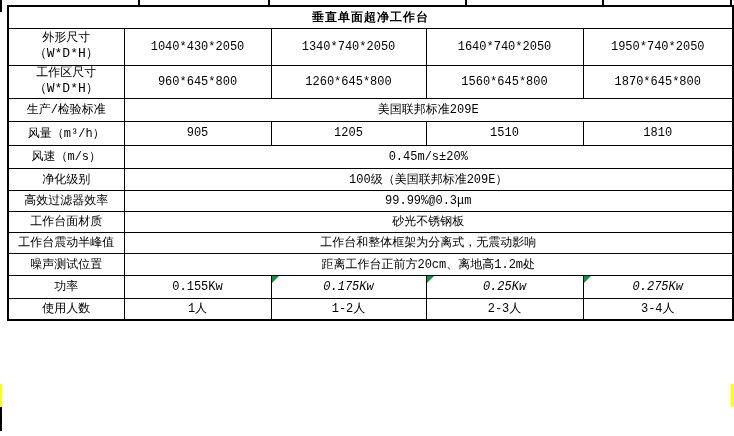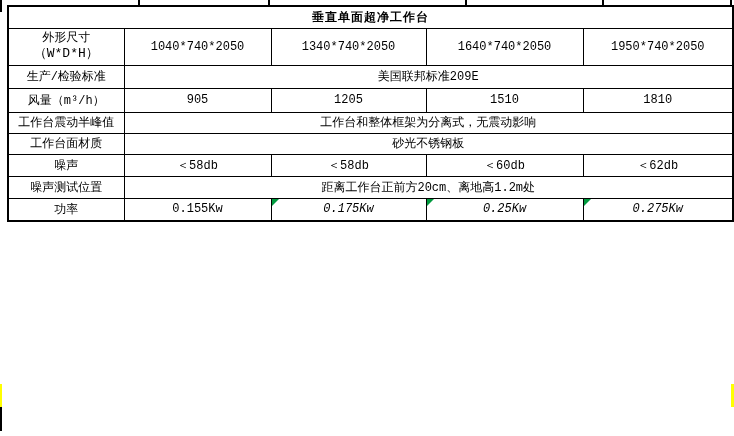--- a/index.html
+++ b/index.html
@@ -54,50 +54,65 @@
     </colgroup>
     <tbody>
         <tr style="height:22px">
       <td colspan="5" class="title">垂直单面超净工作台</td>
     </tr>
     <tr style="height:37px">
       <td>
         <div class="l1">外形尺寸</div>
         <div class="sub">（W*D*H）</div>
       </td>
-      <td>1040*740*2050</td>
+      <td>1040*430*2050</td>
       <td>1340*740*2050</td>
       <td>1640*740*2050</td>
       <td>1950*740*2050</td>
+    </tr>
+    <tr style="height:33px">
+      <td>
+        <div class="l1">工作区尺寸</div>
+        <div class="sub">（W*D*H）</div>
+      </td>
+      <td>960*645*800</td>
+      <td>1260*645*800</td>
+      <td>1560*645*800</td>
+      <td>1870*645*800</td>
     </tr>
     <tr style="height:23px">
       <td>生产/检验标准</td>
       <td colspan="4">美国联邦标准209E</td>
     </tr>
     <tr style="height:24px">
       <td>风量（m³/h）</td>
       <td>905</td>
       <td>1205</td>
       <td>1510</td>
       <td>1810</td>
     </tr>
+    <tr style="height:23px">
+      <td>风速（m/s）</td>
+      <td colspan="4">0.45m/s±20%</td>
+    </tr>
+    <tr style="height:22px">
+      <td>净化级别</td>
+      <td colspan="4">100级（美国联邦标准209E）</td>
+    </tr>
     <tr style="height:21px">
-      <td>工作台震动半峰值</td>
-      <td colspan="4">工作台和整体框架为分离式，无震动影响</td>
+      <td>高效过滤器效率</td>
+      <td colspan="4">99.99%@0.3μm</td>
     </tr>
     <tr style="height:21px">
       <td>工作台面材质</td>
       <td colspan="4">砂光不锈钢板</td>
     </tr>
-    <tr style="height:22px">
-      <td>噪声</td>
-      <td>＜58db</td>
-      <td>＜58db</td>
-      <td>＜60db</td>
-      <td>＜62db</td>
+    <tr style="height:21px">
+      <td>工作台震动半峰值</td>
+      <td colspan="4">工作台和整体框架为分离式，无震动影响</td>
     </tr>
     <tr style="height:22px">
       <td>噪声测试位置</td>
       <td colspan="4">距离工作台正前方20cm、离地高1.2m处</td>
     </tr>
     <tr style="height:23px">
       <td>功率</td>
       <td>0.155Kw</td>
       <td class="rel">
         <span class="flag"></span>
@@ -105,18 +120,25 @@
       </td>
       <td class="rel">
         <span class="flag"></span>
         <span>0.25Kw</span>
       </td>
       <td class="rel">
         <span class="flag"></span>
         <span>0.275Kw</span>
       </td>
     </tr>
+    <tr style="height:22px">
+      <td>使用人数</td>
+      <td>1人</td>
+      <td>1-2人</td>
+      <td>2-3人</td>
+      <td>3-4人</td>
+    </tr>
   </tbody>
     </table>
 
   <div class="yellow-edge ye-left"></div>
   <div class="yellow-edge ye-right"></div>
 </div>
 
 </body></html>

